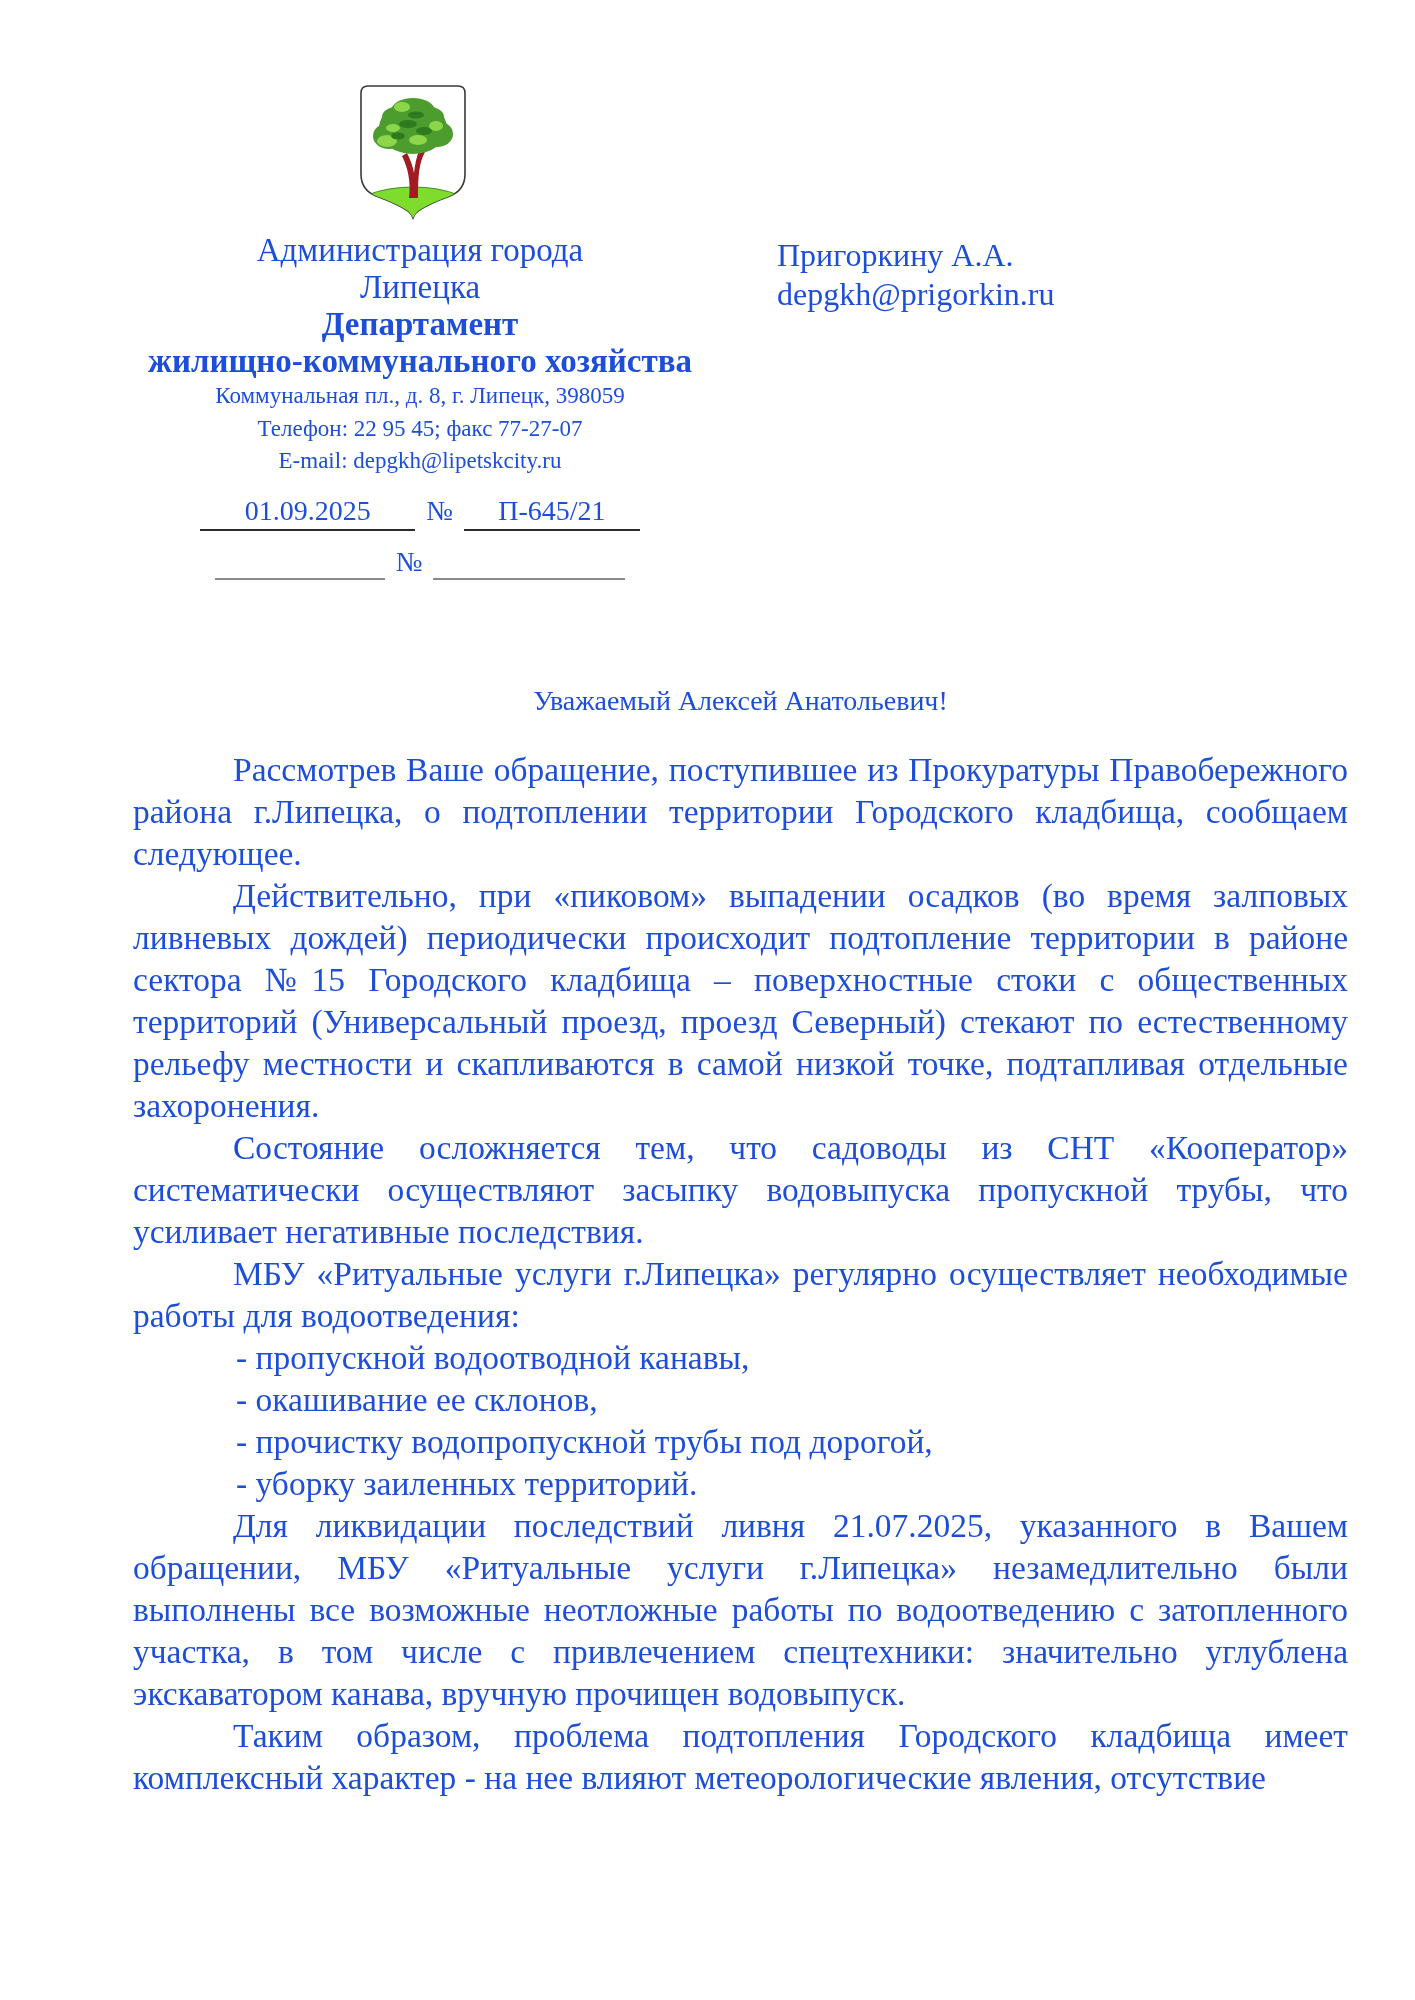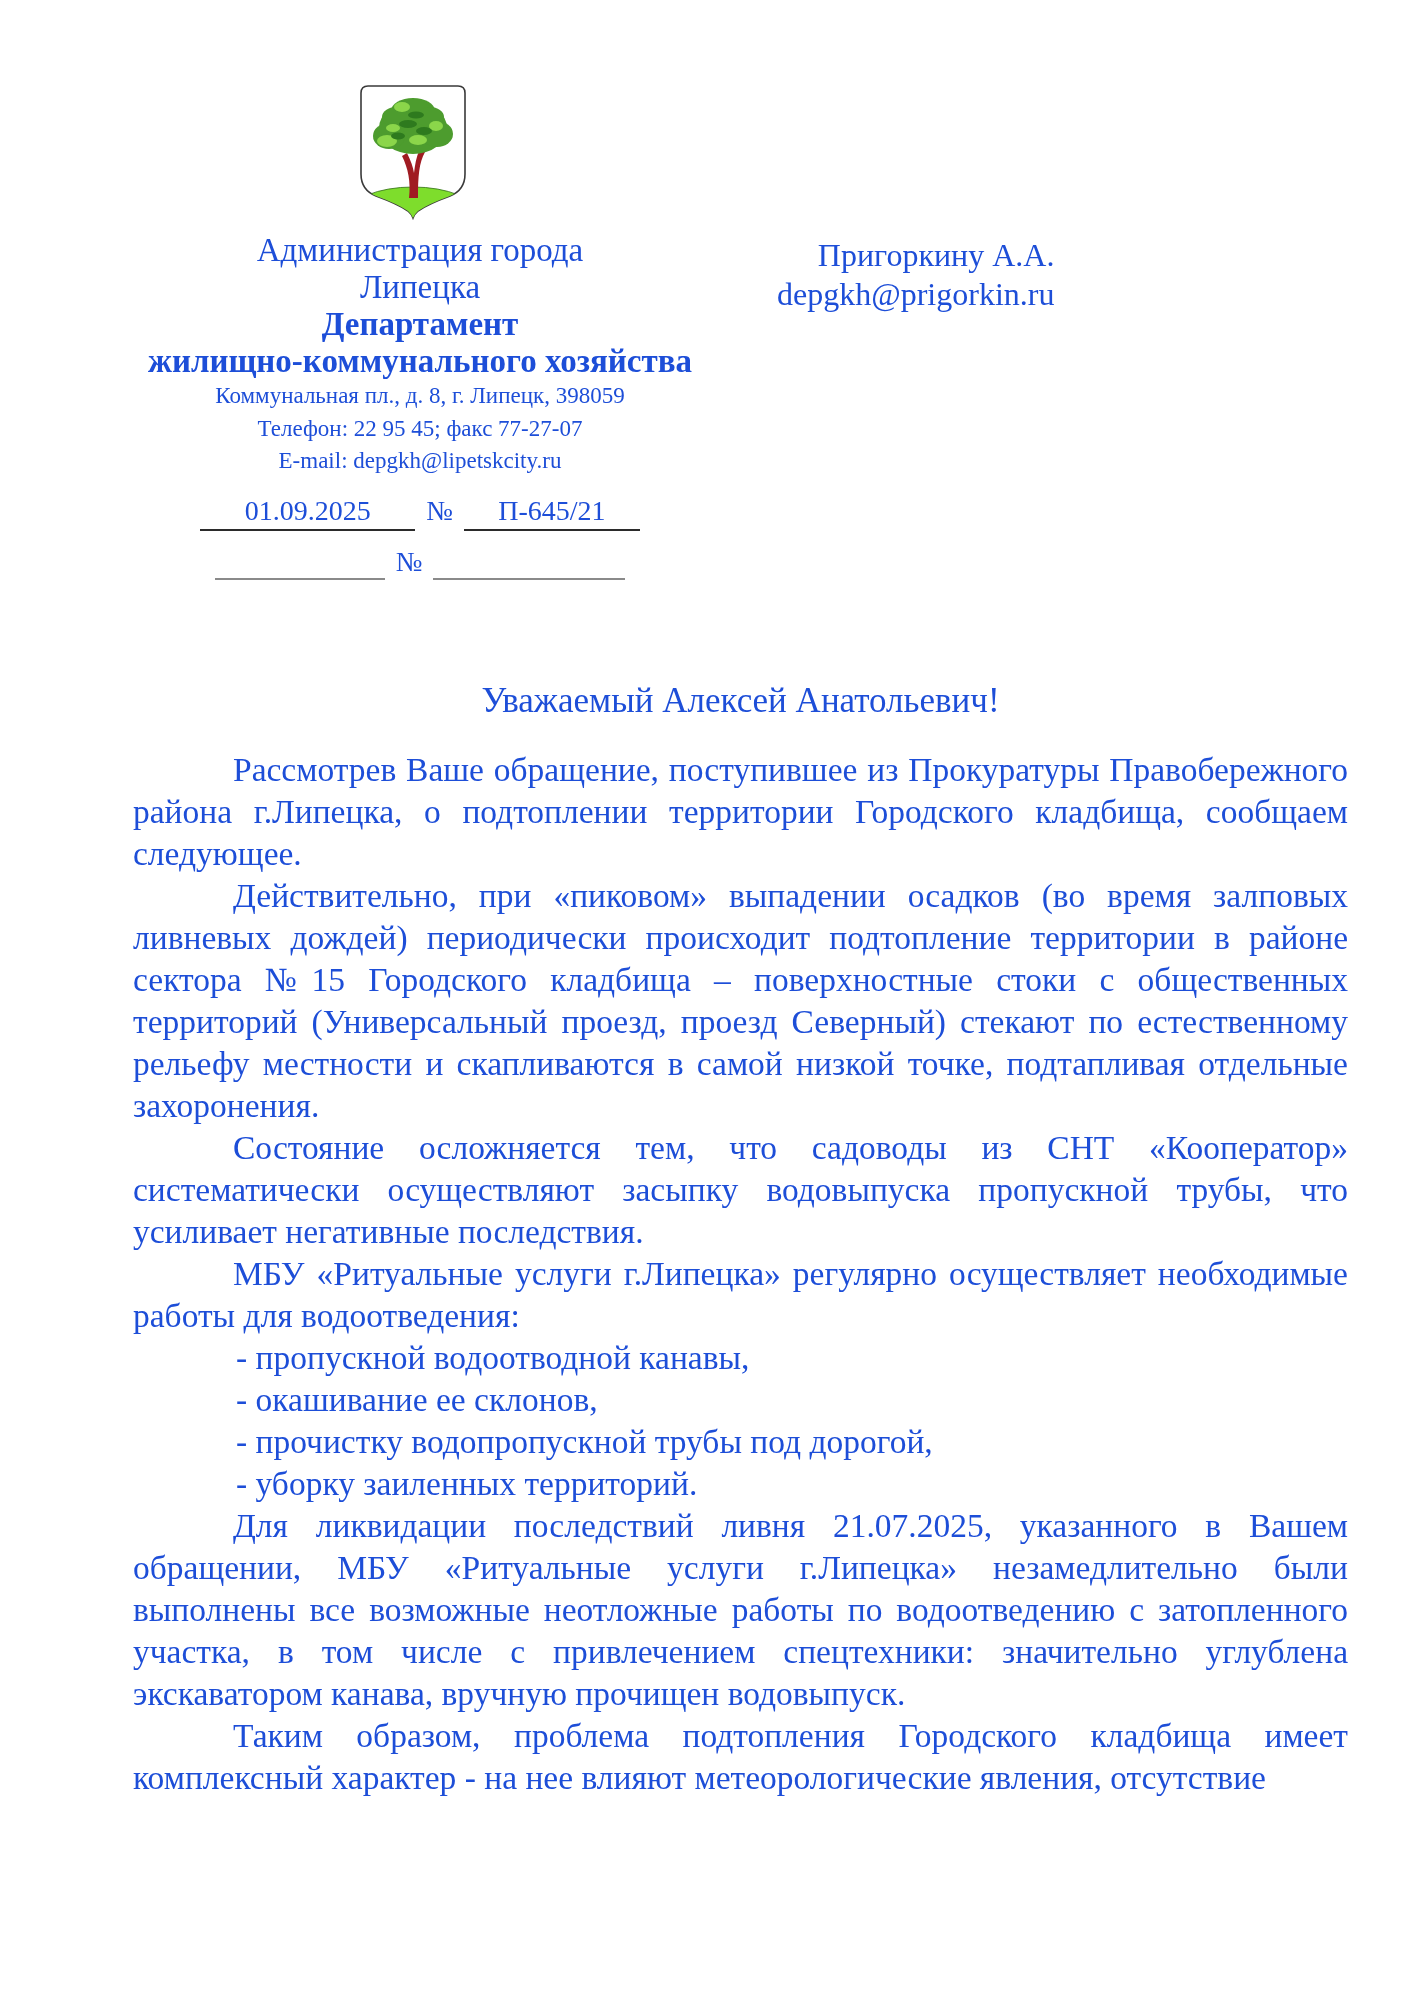--- a/index.html
+++ b/index.html
@@ -31,25 +31,25 @@
   }
   .u-date{width:215px;}
   .u-num{width:176px;}
   .doc-row.row2{margin-top:15px;}
   .doc-row.row2 .u-seg{border-bottom:2px solid #8a8a8a;}
   .u-blank1{width:170px;}
   .u-blank2{width:192px;}
   .num-sign{display:inline-block;padding:0 2px 2px 2px;}
   .recipient{
     position:absolute;left:777px;top:236px;
-    font-size:32px;line-height:39px;text-align:right;
+    font-size:32px;line-height:39px;text-align:left;
   }
   .salutation{
     position:absolute;left:133px;top:681px;width:1215px;
-    font-size:35px;line-height:40px;text-align:center;
+    font-size:28px;line-height:40px;text-align:center;
   }
   .body-text{
     position:absolute;left:133px;top:749px;width:1215px;
     font-size:33.5px;line-height:42px;
     text-align:justify;text-justify:inter-word;
   }
   .para{margin:0;text-indent:100px;}
   .list-item{padding-left:103px;text-align:left;}
 </style>
 </head>

